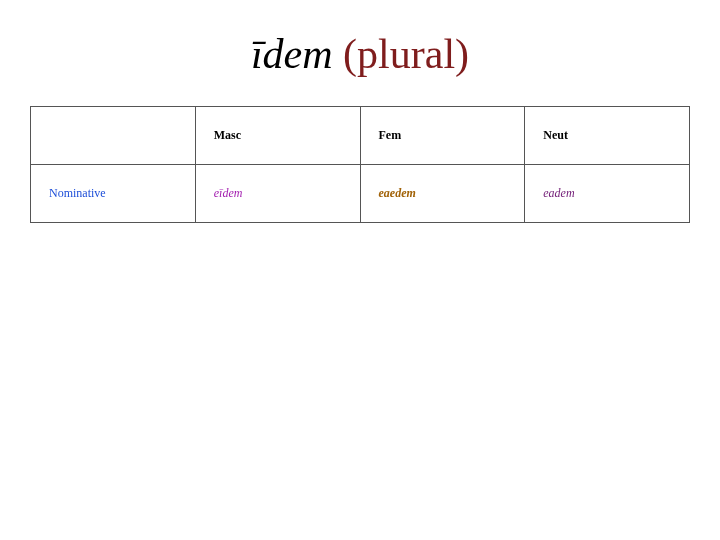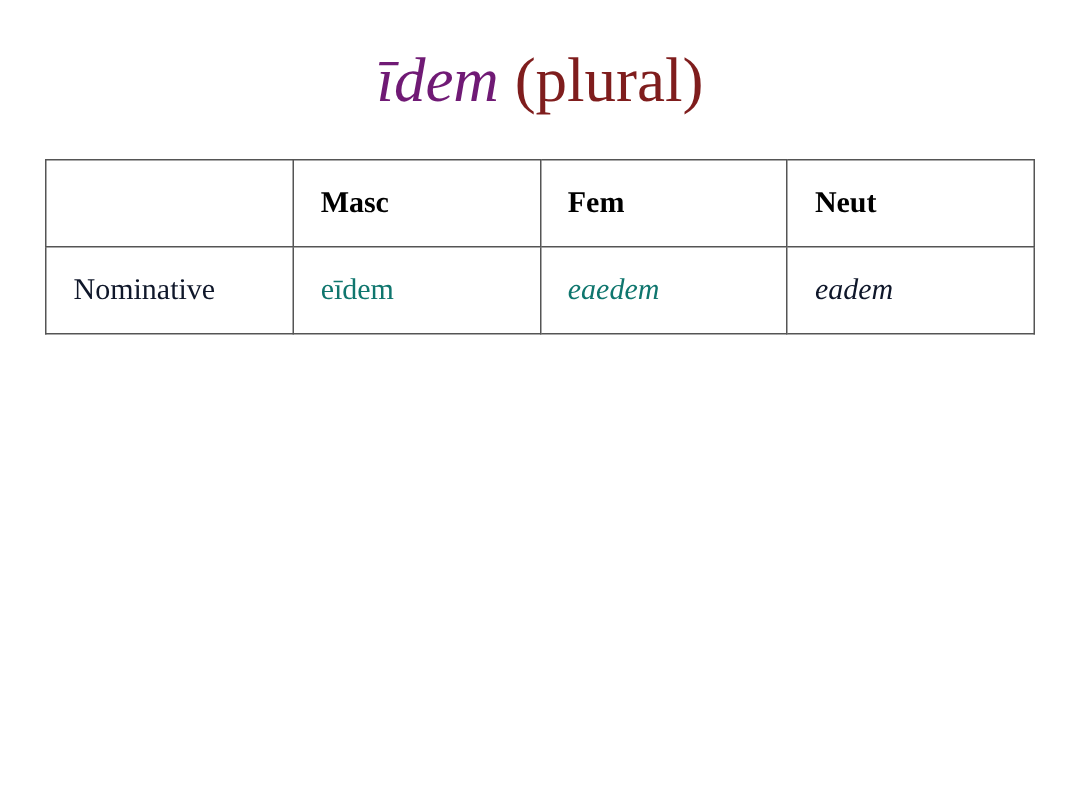--- a/index.html
+++ b/index.html
@@ -20,69 +20,71 @@
       font-family: Georgia, 'Times New Roman', serif;
     }
 
     .title {
       font-size: 42px;
       margin-bottom: 28px;
       color: #000000;
     }
 
     .title-idem {
-      color: #701a75;
+      color: #000000;
       font-style: italic;
     }
 
     .title-plural {
       color: #7f1d1d;
     }
 
     table {
       border-collapse: collapse;
       width: 660px;
     }
 
     td, th {
       border: 1px solid #555555;
       padding: 10px 18px;
-      font-size: 20px;
+      font-size: 12px;
       min-width: 120px;
       min-height: 50px;
       height: 58px;
     }
 
     .col-label {
       width: 160px;
       font-weight: normal;
-      color: #0f172a;
+      color: #1d4ed8;
     }
 
     .col-masc, .col-fem, .col-neut {
       width: 160px;
     }
 
     .header-row td {
       font-weight: bold;
       background: #ffffff;
       text-align: left;
     }
 
     .cell-idem {
-      color: #0f766e;
+      color: #a21caf;
+      font-style: italic;
     }
 
     .cell-eaedem {
-      color: #0f766e;
+      color: #a16207;
       font-style: italic;
+      font-weight: bold;
     }
 
     .cell-eadem {
-      color: #0f172a;
+      color: #701a75;
       font-style: italic;
     }
 
     .row-label {
       font-weight: normal;
     }
 
     .empty-cell {
       background: #ffffff;
     }

